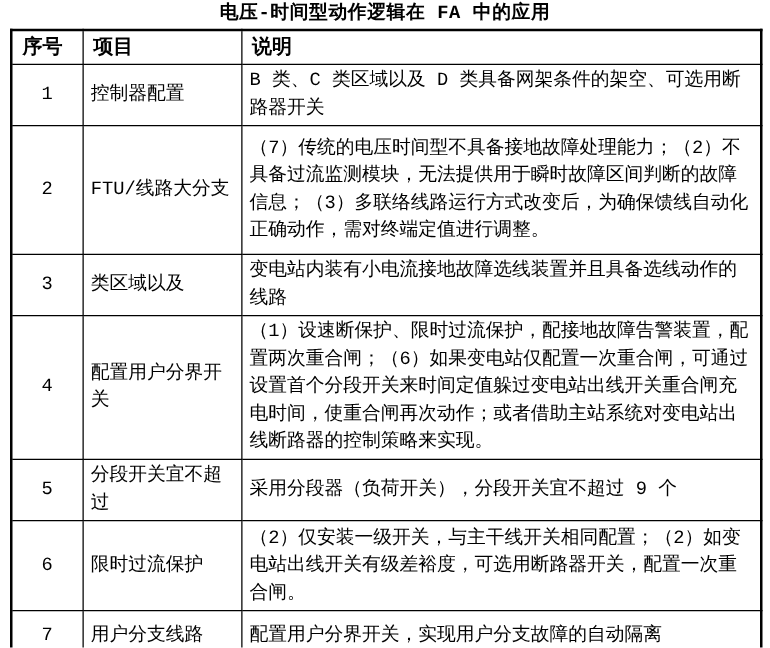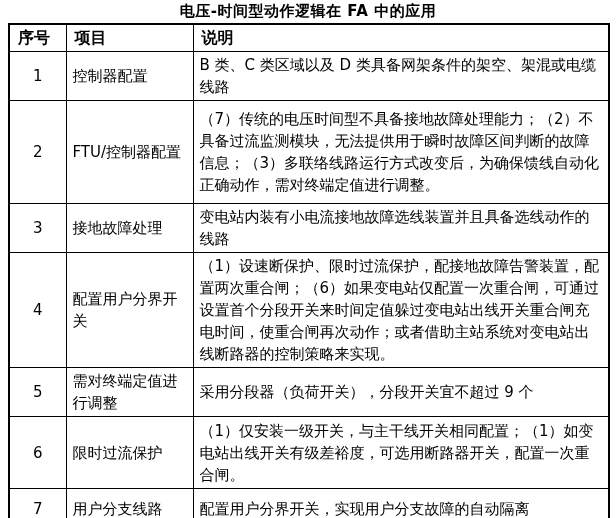--- a/index.html
+++ b/index.html
@@ -8,20 +8,21 @@
     height: 518px;
     background: #ffffff;
     color: #000000;
     font-family: "DejaVu Sans", "Liberation Sans", sans-serif;
     overflow: hidden;
   }
   .page {
     width: 616px;
     height: 518px;
     padding-top: 2px;
+    font-family: Liberation Mono, monospace;
   }
   .doc-title {
     text-align: center;
     font-weight: bold;
     font-size: 15px;
     line-height: 18px;
     margin-bottom: 3px;
     letter-spacing: 0.5px;
   }
   table.main-table {
@@ -85,46 +86,46 @@
       <tr>
         <th class="th-no">序号</th>
         <th>项目</th>
         <th>说明</th>
       </tr>
     </thead>
     <tbody>
       <tr class="r-h1">
         <td class="cell-no">1</td>
         <td class="cell-item">控制器配置</td>
-        <td class="cell-desc">B 类、C 类区域以及 D 类具备网架条件的架空、架混或电缆线路</td>
+        <td class="cell-desc">B 类、C 类区域以及 D 类具备网架条件的架空、可选用断路器开关</td>
       </tr>
       <tr class="r-h2">
         <td class="cell-no">2</td>
-        <td class="cell-item">FTU/控制器配置</td>
+        <td class="cell-item">FTU/线路大分支</td>
         <td class="cell-desc">（7）传统的电压时间型不具备接地故障处理能力；（2）不具备过流监测模块，无法提供用于瞬时故障区间判断的故障信息；（3）多联络线路运行方式改变后，为确保馈线自动化正确动作，需对终端定值进行调整。</td>
       </tr>
       <tr class="r-h3">
         <td class="cell-no">3</td>
-        <td class="cell-item">接地故障处理</td>
+        <td class="cell-item">类区域以及</td>
         <td class="cell-desc">变电站内装有小电流接地故障选线装置并且具备选线动作的线路</td>
       </tr>
       <tr class="r-h4">
         <td class="cell-no">4</td>
         <td class="cell-item">配置用户分界开关</td>
         <td class="cell-desc">（1）设速断保护、限时过流保护，配接地故障告警装置，配置两次重合闸；（6）如果变电站仅配置一次重合闸，可通过设置首个分段开关来时间定值躲过变电站出线开关重合闸充电时间，使重合闸再次动作；或者借助主站系统对变电站出线断路器的控制策略来实现。</td>
       </tr>
       <tr class="r-h5">
         <td class="cell-no">5</td>
-        <td class="cell-item">需对终端定值进行调整</td>
+        <td class="cell-item">分段开关宜不超过</td>
         <td class="cell-desc">采用分段器（负荷开关），分段开关宜不超过 9 个</td>
       </tr>
       <tr class="r-h6">
         <td class="cell-no">6</td>
         <td class="cell-item">限时过流保护</td>
-        <td class="cell-desc">（1）仅安装一级开关，与主干线开关相同配置；（1）如变电站出线开关有级差裕度，可选用断路器开关，配置一次重合闸。</td>
+        <td class="cell-desc">（2）仅安装一级开关，与主干线开关相同配置；（2）如变电站出线开关有级差裕度，可选用断路器开关，配置一次重合闸。</td>
       </tr>
       <tr class="r-h7">
         <td class="cell-no">7</td>
         <td class="cell-item">用户分支线路</td>
         <td class="cell-desc">配置用户分界开关，实现用户分支故障的自动隔离</td>
       </tr>
     </tbody>
   </table>
 
 </div>

